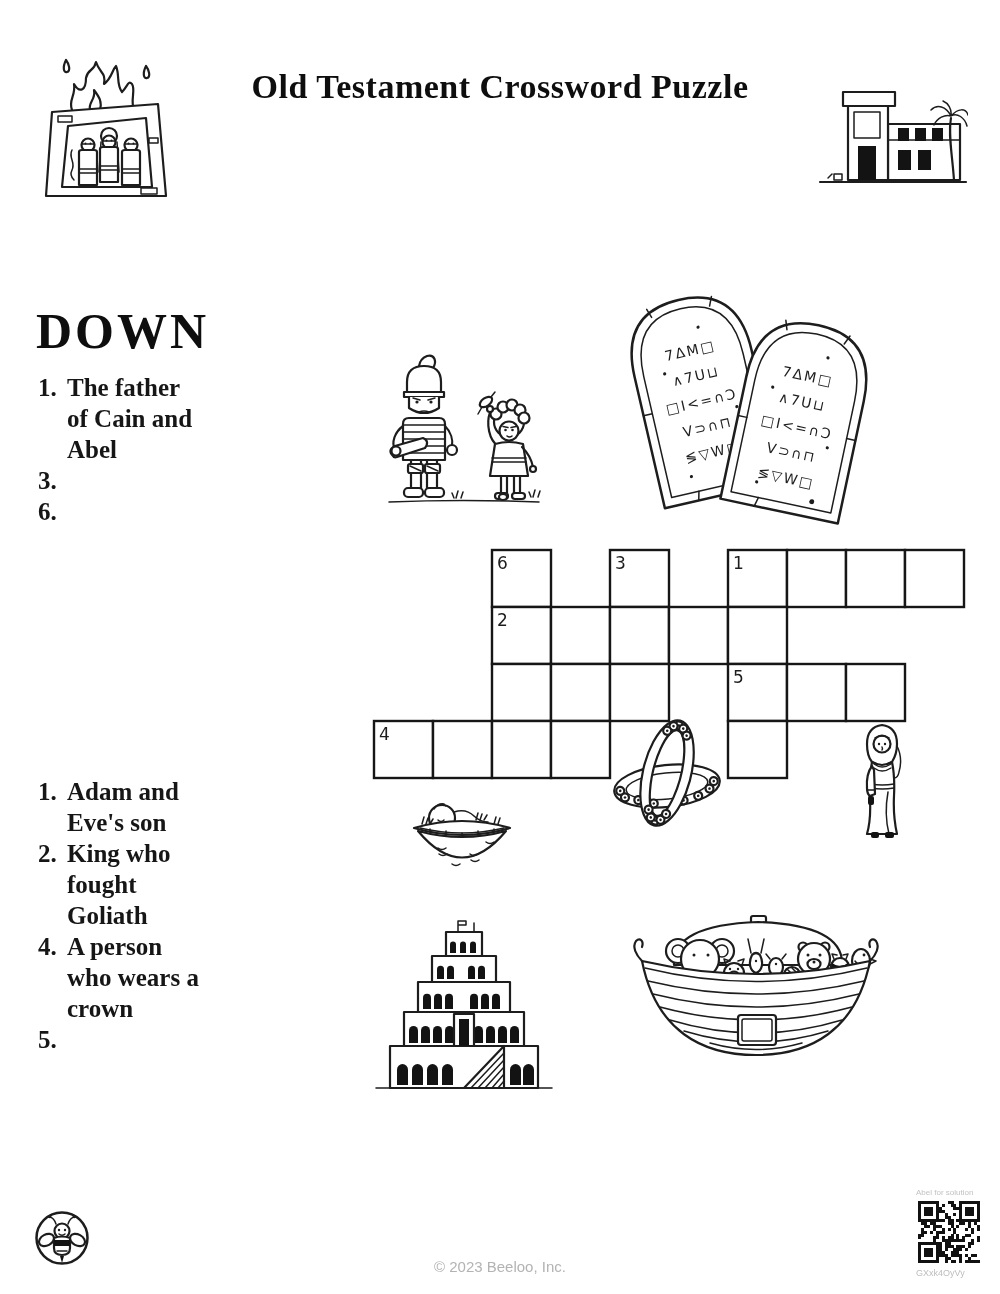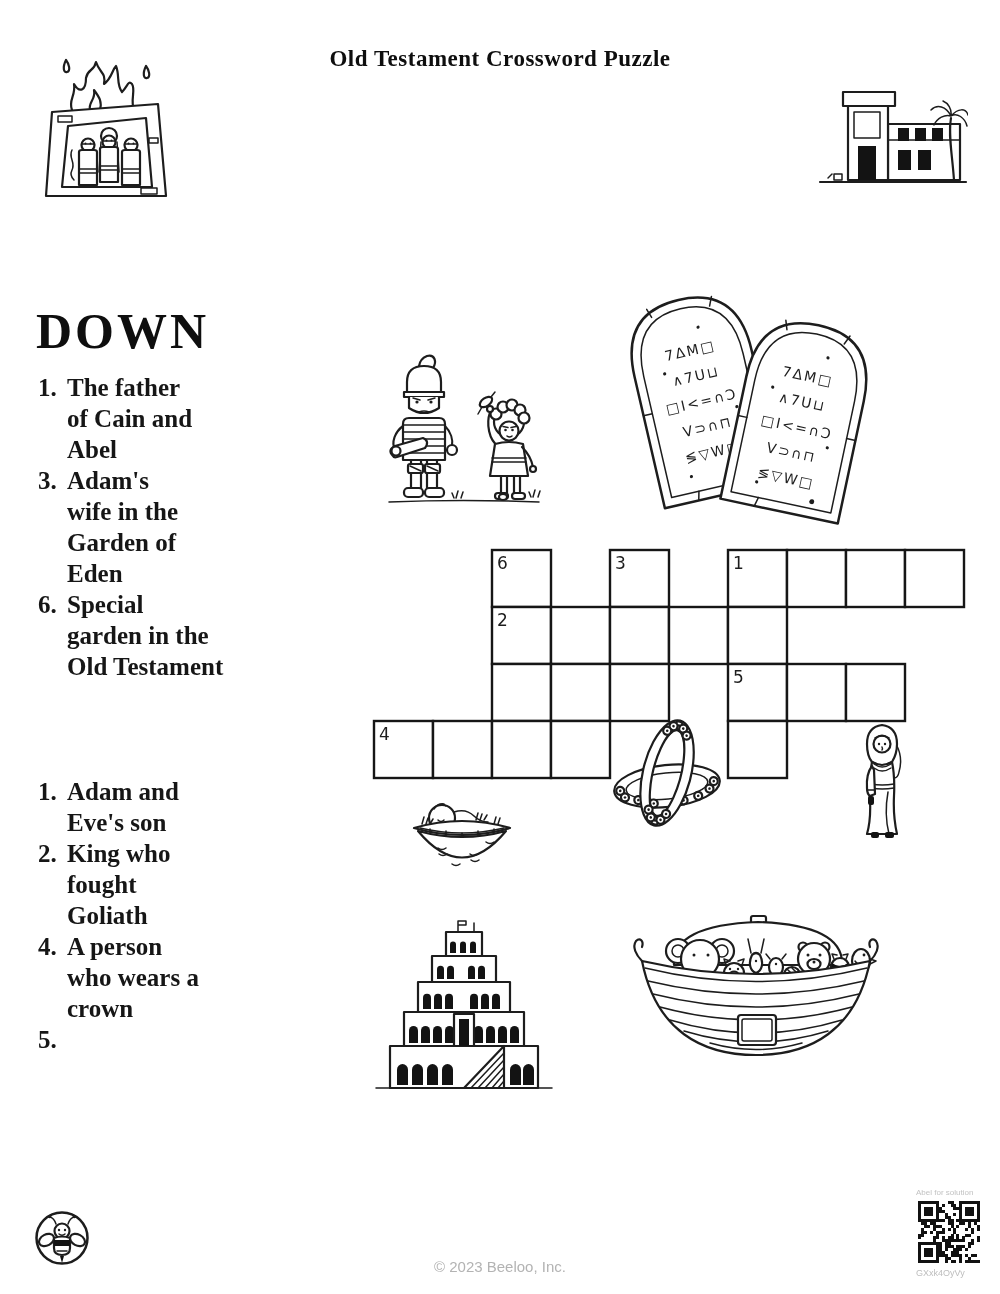--- a/index.html
+++ b/index.html
@@ -1,21 +1,21 @@
 <!DOCTYPE html>
 <html><head>
 <meta charset="utf-8">
 <style>
   html,body{margin:0;padding:0;background:#fff;}
   .page{position:relative;width:1000px;height:1294px;background:#fff;overflow:hidden;
         font-family:"Liberation Serif",serif;color:#131313;}
   .abs{position:absolute;}
 
   
-  .title{left:200px;top:46px;width:600px;text-align:center;font-size:23px;font-weight:bold;color:#0e0e0e;letter-spacing:.5px;font-family:Liberation Serif, serif;}
+  .title{left:200px;top:68px;width:600px;text-align:center;font-size:34px;font-weight:bold;color:#0e0e0e;letter-spacing:.5px;font-family:Liberation Serif, serif;}
   .subtitle{left:200px;top:140px;width:600px;text-align:center;font-size:30px;font-weight:bold;color:#0e0e0e;letter-spacing:.3px;}
 
   
   .section-heading{font-size:50px;font-weight:bold;letter-spacing:3px;color:#0e0e0e;line-height:1;}
   .clues{display:flex;flex-direction:column;width:250px;}
   .clue{display:flex;font-size:25px;font-weight:bold;line-height:31px;color:#161616;}
   .clue-num{flex:none;width:29px;}
   .clue-text{white-space:pre-line;}
 
   
@@ -98,30 +98,23 @@
   <div class="abs section-heading" style="left:36px;top:306px">DOWN</div>
   <div class="abs clues" style="left:38px;top:372px">
       <div class="clue">
         <span class="clue-num">1.</span>
         <span class="clue-text">The father
 of Cain and
 Abel</span>
       </div>
       <div class="clue">
         <span class="clue-num">3.</span>
-        <span class="clue-text">Adam's
-wife in the
-Garden of
-Eden</span>
       </div>
       <div class="clue">
         <span class="clue-num">6.</span>
-        <span class="clue-text">Special
-garden in the
-Old Testament</span>
       </div>
     </div>
 
   <div class="abs clues" style="left:38px;top:776px">
       <div class="clue">
         <span class="clue-num">1.</span>
         <span class="clue-text">Adam and
 Eve's son</span>
       </div>
       <div class="clue">

